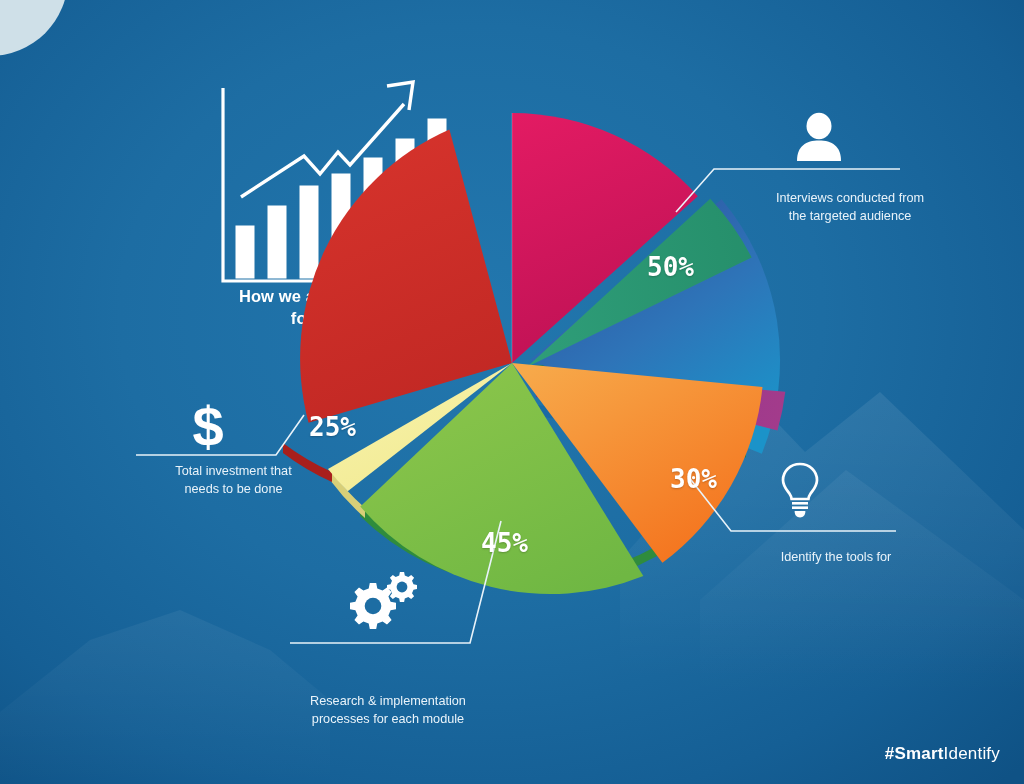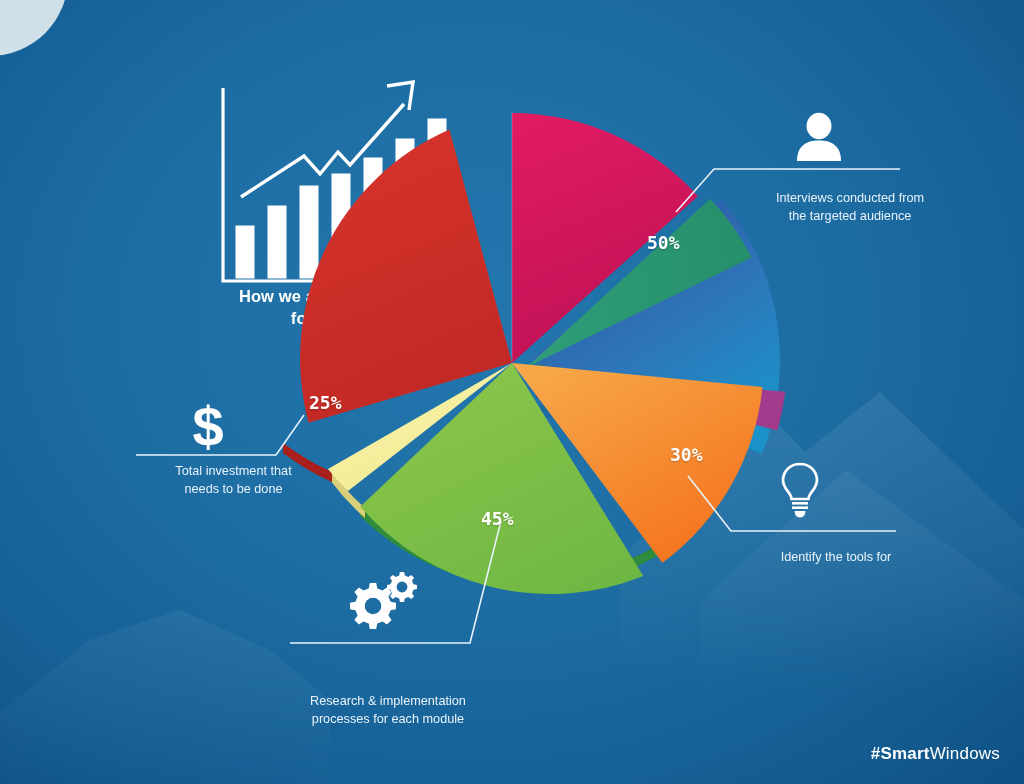--- a/index.html
+++ b/index.html
@@ -31,22 +31,23 @@
   .callout span{display:block;white-space:nowrap;}
   #callout-interviews{left:714px;top:181px;width:272px;margin-top:8px;}
   #callout-tools{left:700px;top:548px;width:272px;}
   #callout-research{left:252px;top:692px;width:272px;}
   #callout-investment{left:106px;top:462px;width:255px;text-align:center;}
 
   
   .pct{
     position:absolute;color:#ffffff;font-weight:bold;
     font-family:"DejaVu Sans Mono","Liberation Mono",monospace;
-    font-size:18px;letter-spacing:0px;
+    font-size:26px;letter-spacing:0px;
     text-shadow:0 1px 2px rgba(0,0,0,.22);
+    margin-top:20px;
   }
   #pct-50{left:647px;top:232px;}
   #pct-25{left:309px;top:392px;text-align:center;}
   #pct-30{left:670px;top:444px;}
   #pct-45{left:481px;top:508px;}
 
   
   #brand{
     position:absolute;right:24px;bottom:20px;
     color:#ffffff;font-size:17px;letter-spacing:.2px;
@@ -229,16 +230,16 @@
   <div class="callout" id="callout-research">
     <span>Research &amp; implementation</span>
     <span>processes for each module</span>
   </div>
   <div class="callout" id="callout-investment">
     <span>Total investment that</span>
     <span>needs to be done</span>
   </div>
 
   <div id="brand">
-    <span class="b">#Smart</span><span class="n">Windows</span>
+    <span class="b">#Smart</span><span class="n">Identify</span>
   </div>
 
 </div>
 
 </body></html>

